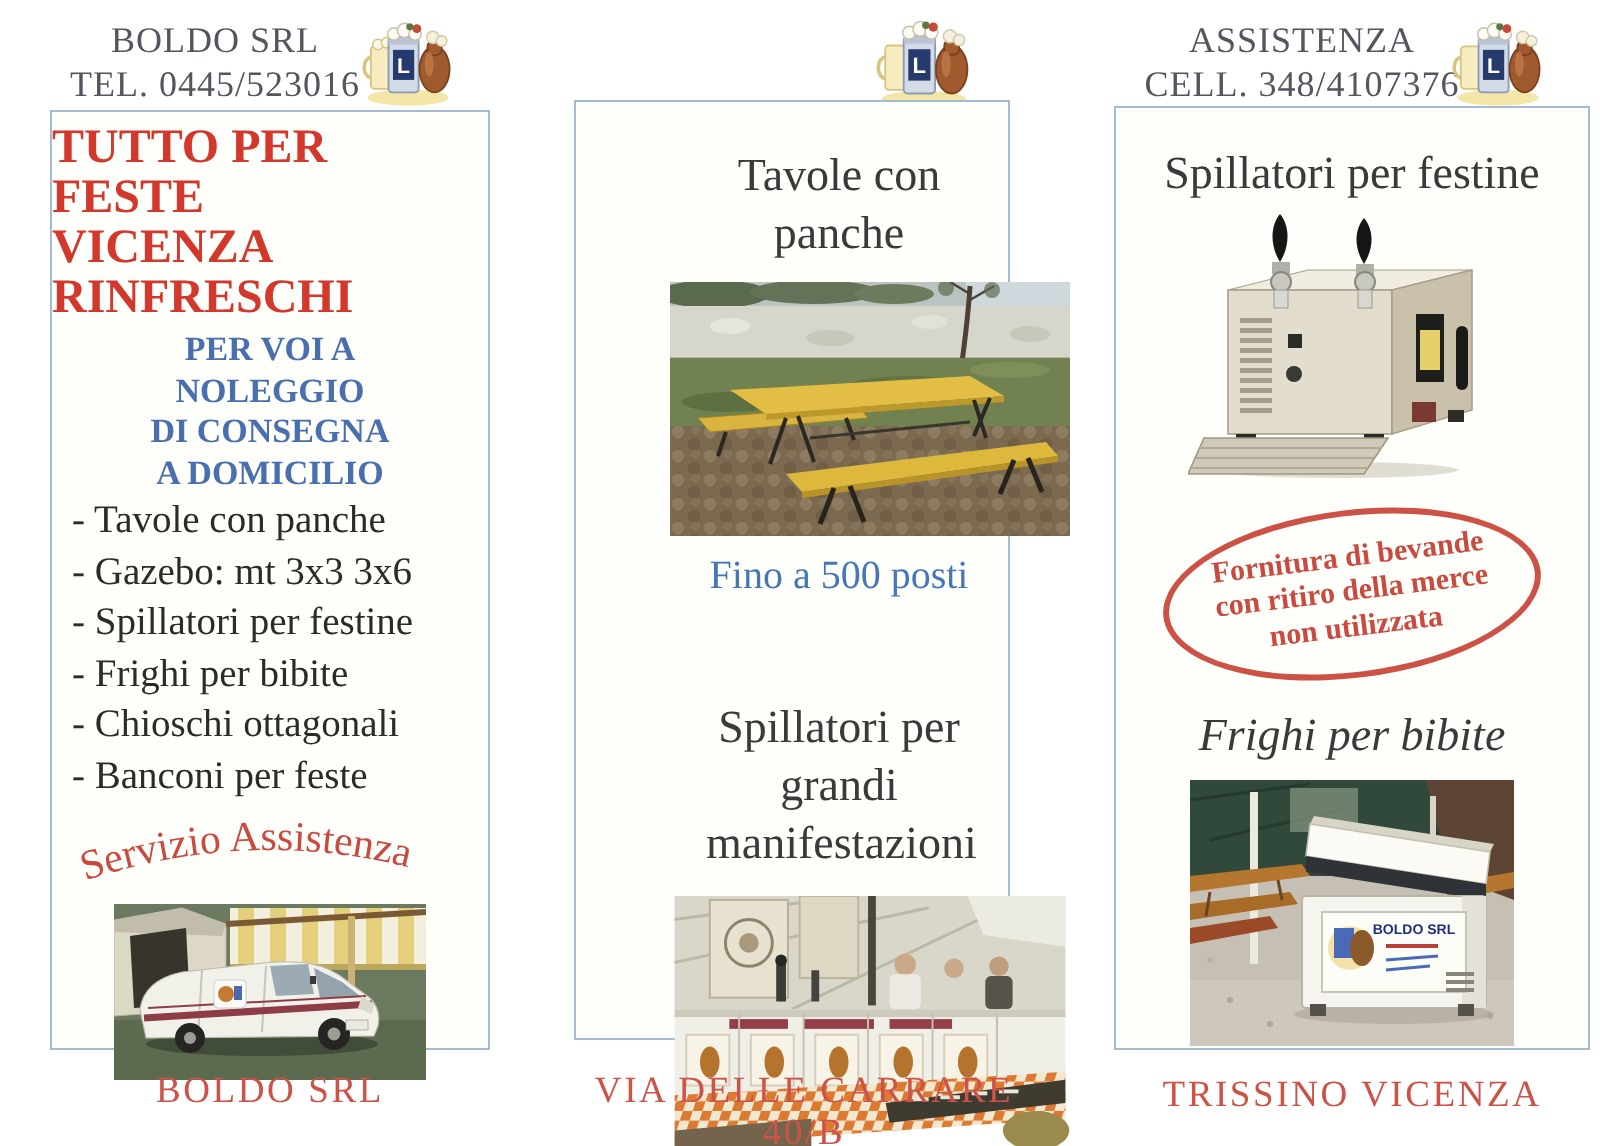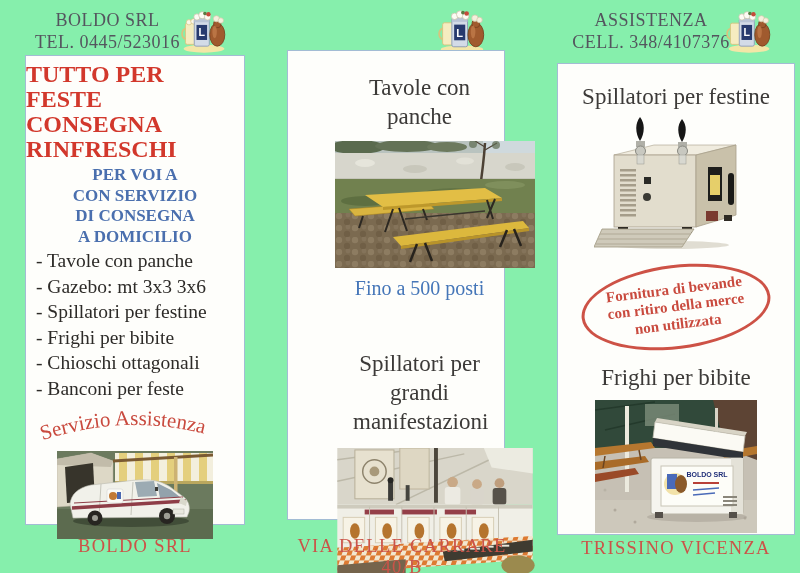--- a/index.html
+++ b/index.html
@@ -1,49 +1,49 @@
 <!DOCTYPE html>
 <html><head>
 <meta charset="utf-8">
 <style>
   html,body { margin:0; padding:0; background:#e8e8e4; }
-  .page { position:relative; width:800px; height:573px; background:#86efac;
+  .page { position:relative; width:800px; height:573px; background:#ffffff;
           font-family:"Liberation Serif", serif; overflow:hidden; }
 
   .hdr { position:absolute; text-align:center; color:#54555e;
          font-size:18px; line-height:22px; letter-spacing:0.5px; }
   .hdr-left  { left:25px;  top:9px;  width:165px; }
   .hdr-right { left:570px; top:9px;  width:162px; }
   .logo { position:absolute; }
 
   .panel { position:absolute; background:#fefefb; border:1px solid #a3bcd4; box-sizing:border-box; }
   .panel-left  { left:25px;  top:55px; width:220px; height:470px; }
   .panel-mid   { left:287px; top:50px; width:218px; height:470px;padding-left:47px; }
-  .panel-right { left:557px; top:63px; width:238px; height:472px; }
+  .panel-right { left:557px; top:53px; width:238px; height:472px; }
 
   .t-red  { color:#d2382c; font-family:Liberation Serif, serif; font-weight:bold;
             font-size:24px; line-height:25px; }
   .t-red-first { margin-top:6px; }
   .t-blue { color:#4a6fae; font-weight:bold; font-size:17px; line-height:20.5px; text-align:center; }
   .b-first { margin-top:3px; }
   .list { margin-top:1px; }
   .list-item { color:#2d2b28; font-size:19.5px; line-height:25.5px; padding-left:10px; white-space:nowrap; }
 
   .arc-wrap { width:212px; margin:2px auto 0; }
   .photo { display:block; margin:0 auto; }
 
   .mid-h { color:#3c3a38; font-size:23px; line-height:29px; text-align:center; }
   .mid-h1 { margin-top:22px; }
   .caption-blue { color:#4576b8; font-size:20px; line-height:29px; text-align:center; margin-top:6px; }
   .mid-h2 { margin-top:46px; padding:0 18px; }
   .photo1 { margin-top:10px; }
   .photo2 { margin-top:12px; }
 
   .r-h1 { margin-top:18px; }
-  .r-h2 { margin-top:14px; }
+  .r-h2 { margin-top:14px;font-style:italic; }
   .disp { margin-top:4px; }
   .freezer { margin-top:8px; }
 
   .stamp { margin:12px auto 0; width:184px; height:78px; border:3px solid #cd5246;
            border-radius:50%; transform:rotate(-7deg);
            display:flex; flex-direction:column; align-items:center; justify-content:center;
            color:#c94a3e; font-weight:bold; font-size:15px; line-height:17.5px; text-align:center; }
 
   .footer { position:absolute; color:#cb5348; font-size:18.5px; letter-spacing:1.3px; text-align:center; }
   .f-left  { left:25px;  top:536px; width:220px; }
@@ -122,24 +122,24 @@
     <circle cx="31" cy="4" r="2.5" fill="#c44a3a"></circle>
     <ellipse cx="41" cy="27" rx="8.5" ry="13" fill="#a05a2e" stroke="#7a4220"></ellipse>
     <rect x="37" y="11" width="8" height="8" rx="3" fill="#a05a2e" stroke="#7a4220"></rect>
     <ellipse cx="38" cy="24" rx="2.5" ry="7" fill="#c07a4a" opacity="0.8"></ellipse>
     <circle cx="40" cy="9" r="3.5" fill="#f5efdd" stroke="#d0c8a8" stroke-width="0.8"></circle>
     <circle cx="45" cy="11" r="3" fill="#f5efdd" stroke="#d0c8a8" stroke-width="0.8"></circle>
   </svg>
 
   <div class="panel panel-left">
     <div class="t-red t-red-first">TUTTO PER FESTE</div>
-    <div class="t-red">CONSEGNA</div>
+    <div class="t-red">VICENZA</div>
     <div class="t-red">RINFRESCHI</div>
     <div class="t-blue b-first">PER VOI A</div>
-    <div class="t-blue">CON SERVIZIO</div>
+    <div class="t-blue">NOLEGGIO</div>
     <div class="t-blue">DI CONSEGNA</div>
     <div class="t-blue">A DOMICILIO</div>
     <div class="list">
       <div class="list-item">- Tavole con panche</div>
       <div class="list-item">- Gazebo: mt 3x3 3x6</div>
       <div class="list-item">- Spillatori per festine</div>
       <div class="list-item">- Frighi per bibite</div>
       <div class="list-item">- Chioschi ottagonali</div>
       <div class="list-item">- Banconi per feste</div>
     </div>

